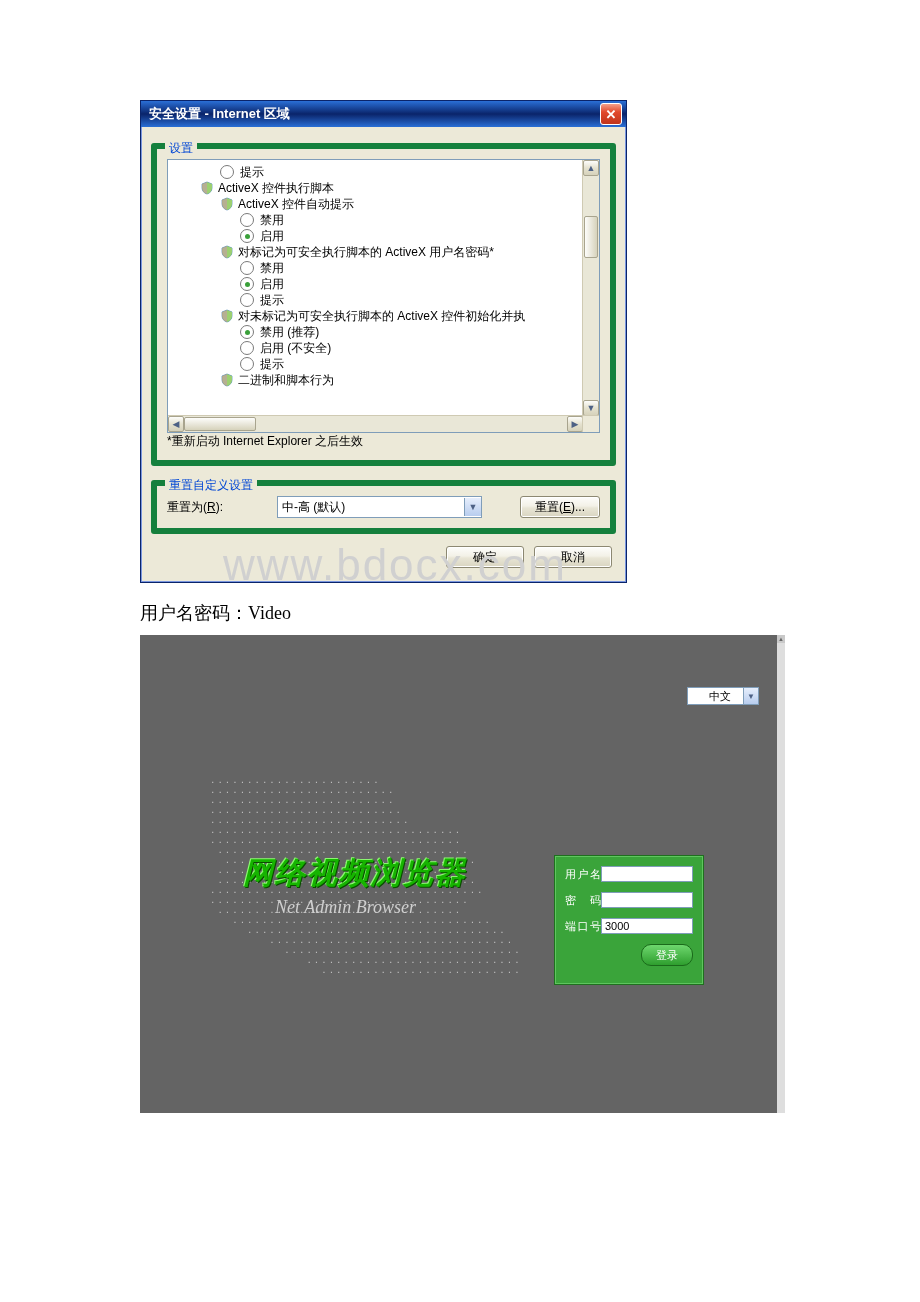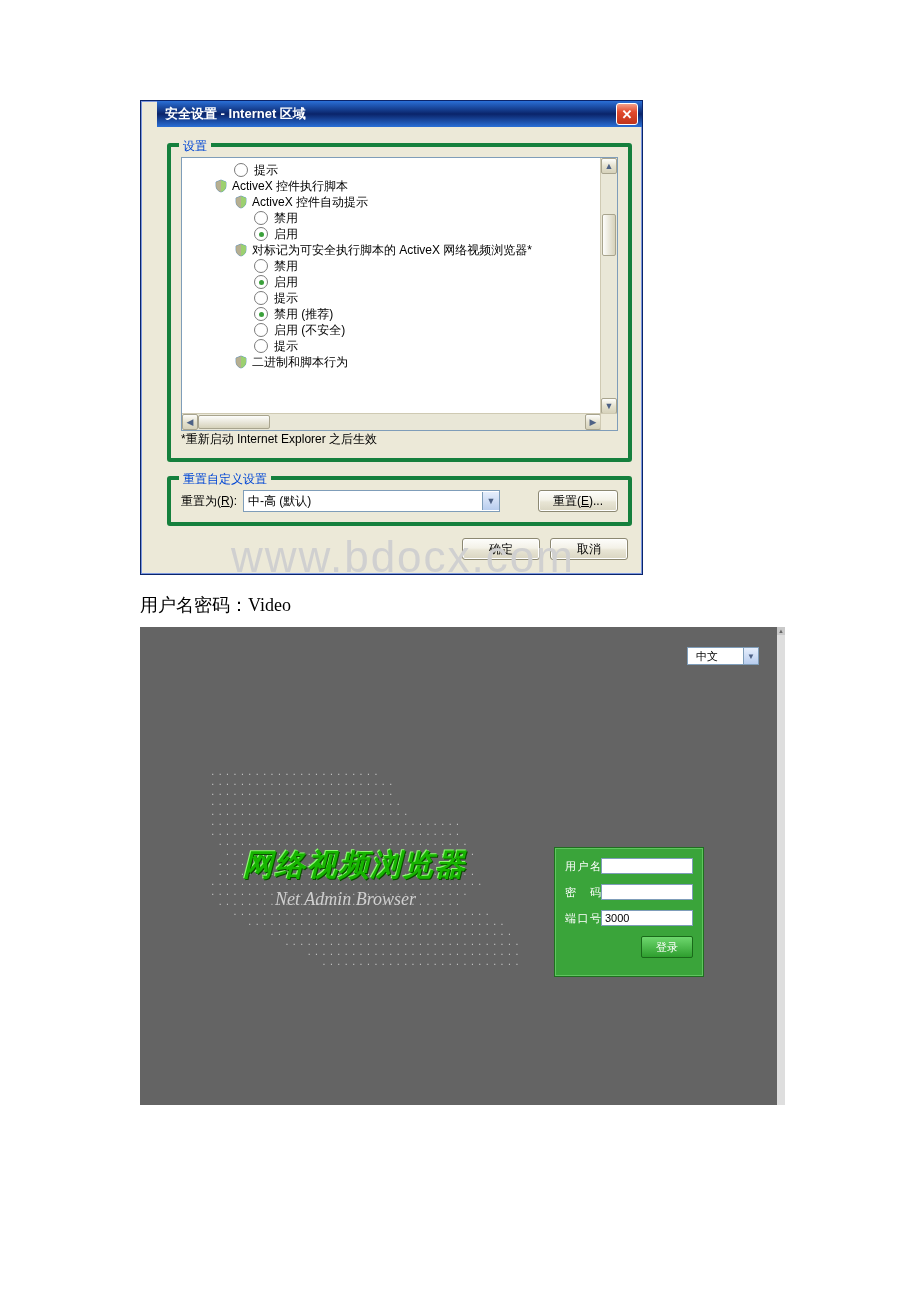--- a/index.html
+++ b/index.html
@@ -46,21 +46,21 @@
     justify-content: center;
     color: #fff;
     font-weight: bold;
     font-size: 13px;
     cursor: pointer;
   }
   .dlg-body {
     padding: 8px 10px 10px 10px;
   }
   .groupbox {
-    border: 4px solid #15803d;
+    border: 6px solid #15803d;
     border-radius: 3px;
     padding: 10px 10px 10px 10px;
     position: relative;
     margin-top: 8px;
   }
   .groupbox-legend {
     position: absolute;
     top: -9px;
     left: 8px;
     background: #ece9d8;
@@ -211,20 +211,21 @@
   .combo {
     flex: 1 1 auto;
     height: 20px;
     border: 1px solid #7f9db9;
     background: #fff;
     display: flex;
     align-items: center;
     justify-content: space-between;
     font-size: 12px;
     padding-left: 4px;
+    margin-left: 48px;
   }
   .combo .drop {
     width: 16px;
     height: 18px;
     background: linear-gradient(to bottom, #e6eefc, #b8cdee);
     border-left: 1px solid #7f9db9;
     display: flex;
     align-items: center;
     justify-content: center;
     font-size: 9px;
@@ -294,30 +295,30 @@
     box-sizing: border-box;
   }
   .brand {
     color: #3d9e00;
     font-family: Impact, "Arial Black", sans-serif;
     font-size: 22px;
     letter-spacing: 1px;
   }
   .lang-combo {
     position: absolute;
-    top: 20px;
+    top: 52px;
     right: 26px;
     width: 72px;
     height: 18px;
     background: #fff;
     border: 1px solid #7f9db9;
     display: flex;
     align-items: center;
     font-size: 11px;
-    padding-left: 8px;
+    padding-left: 21px;
     box-sizing: border-box;
   }
   .lang-combo .drop {
     margin-left: auto;
     width: 14px;
     height: 16px;
     background: linear-gradient(to bottom, #e6eefc, #b8cdee);
     border-left: 1px solid #7f9db9;
     display: flex;
     align-items: center;
@@ -414,35 +415,35 @@
     padding: 0 3px;
     width: 80px;
     box-sizing: border-box;
   }
   .login-btn {
     float: right;
     width: 50px;
     height: 20px;
     background: linear-gradient(to bottom, #6ed76e, #2e9e2e);
     border: 1px solid #1a6a1a;
-    border-radius: 2px;
+    border-radius: 10px;
     color: #fff;
     font-size: 11px;
     display: inline-flex;
     align-items: center;
     justify-content: center;
     cursor: pointer;
   }
 </style>
 </head>
 <body>
 
 <div class="page">
 
-  <div class="dialog" style="position:relative;padding-left:16px;">
+  <div class="dialog" style="position:relative;">
     <div class="titlebar">
       <span class="titlebar-text">安全设置 - Internet 区域</span>
       <span class="close-btn">
         <span>✕</span>
       </span>
     </div>
     <div class="dlg-body">
 
       <div class="groupbox">
         <span class="groupbox-legend">设置</span>
@@ -482,33 +483,43 @@
                 <span>启用</span>
               </div>
               <div class="tree-row lv3">
                 <span class="shield-icon">
                   <svg viewBox="0 0 14 14" width="14" height="14">
                     <path d="M7 1 L12 3 V7 C12 10 9.5 12.5 7 13 C4.5 12.5 2 10 2 7 V3 Z" fill="#5aa4e6" stroke="#2a6fb0" stroke-width="0.6"></path>
                     <path d="M7 1 L12 3 V7 C12 10 9.5 12.5 7 13 Z" fill="#9cd070"></path>
                     <path d="M7 1 L2 3 V7 C2 10 4.5 12.5 7 13 Z" fill="#f4b85a" opacity="0.6"></path>
                   </svg>
                 </span>
-                <span>对标记为可安全执行脚本的 ActiveX 网络视频浏览器*</span>
+                <span>对标记为可安全执行脚本的 ActiveX 用户名密码*</span>
               </div>
               <div class="tree-row lv4">
                 <span class="radio"></span>
                 <span>禁用</span>
               </div>
               <div class="tree-row lv4">
                 <span class="radio selected"></span>
                 <span>启用</span>
               </div>
               <div class="tree-row lv4">
                 <span class="radio"></span>
                 <span>提示</span>
+              </div>
+              <div class="tree-row lv3">
+                <span class="shield-icon">
+                  <svg viewBox="0 0 14 14" width="14" height="14">
+                    <path d="M7 1 L12 3 V7 C12 10 9.5 12.5 7 13 C4.5 12.5 2 10 2 7 V3 Z" fill="#5aa4e6" stroke="#2a6fb0" stroke-width="0.6"></path>
+                    <path d="M7 1 L12 3 V7 C12 10 9.5 12.5 7 13 Z" fill="#9cd070"></path>
+                    <path d="M7 1 L2 3 V7 C2 10 4.5 12.5 7 13 Z" fill="#f4b85a" opacity="0.6"></path>
+                  </svg>
+                </span>
+                <span>对未标记为可安全执行脚本的 ActiveX 控件初始化并执</span>
               </div>
               <div class="tree-row lv4">
                 <span class="radio selected"></span>
                 <span>禁用 (推荐)</span>
               </div>
               <div class="tree-row lv4">
                 <span class="radio"></span>
                 <span>启用 (不安全)</span>
               </div>
               <div class="tree-row lv4">

